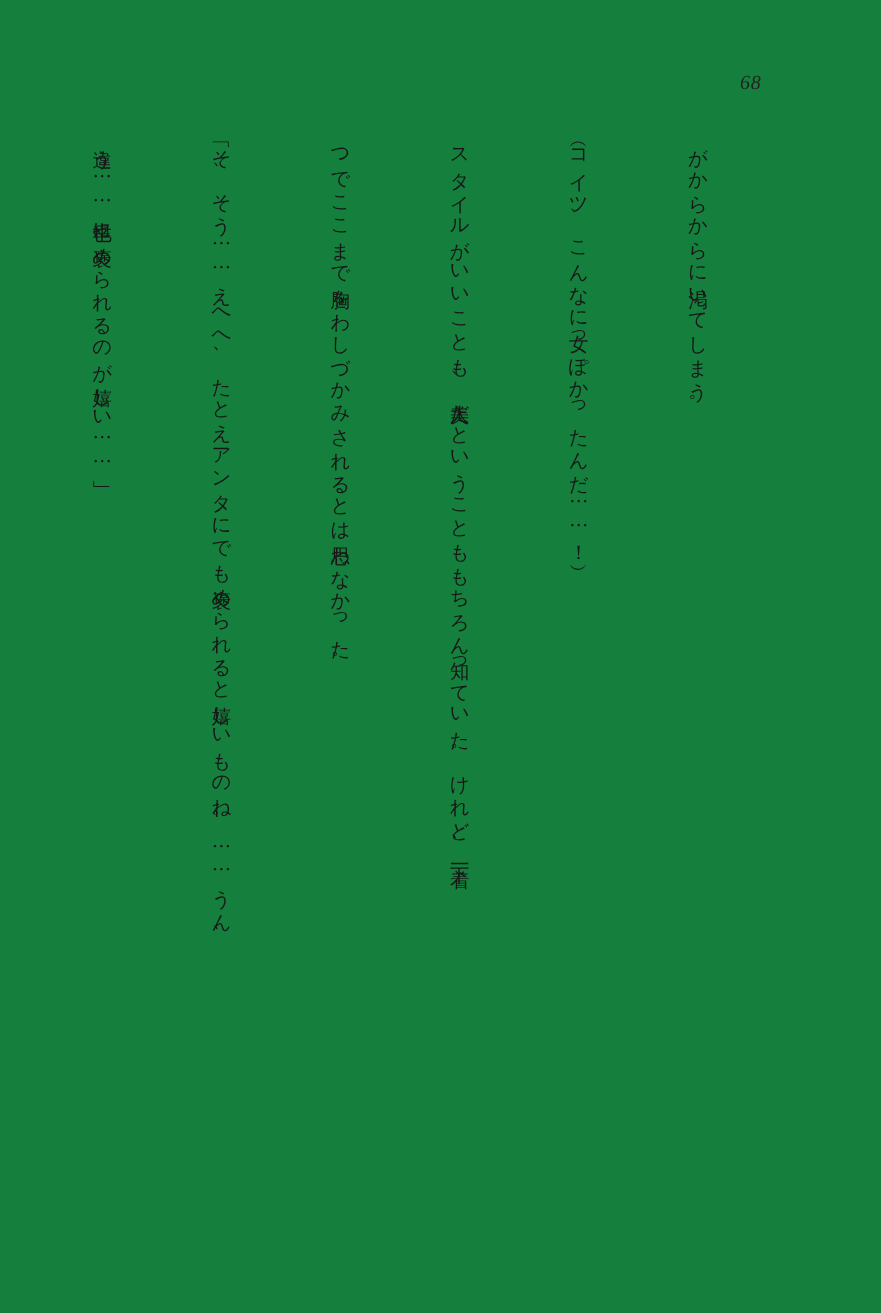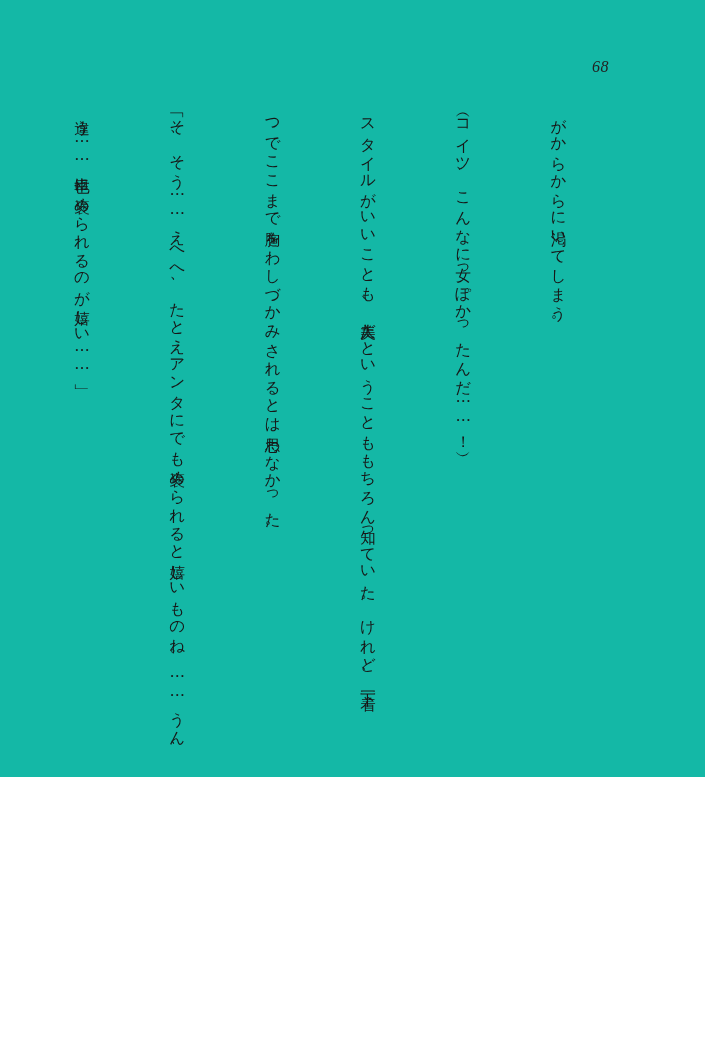--- a/index.html
+++ b/index.html
@@ -3,22 +3,22 @@
 <meta charset="utf-8">
 <style>
   html, body {
     margin: 0;
     padding: 0;
     background: #ffffff;
   }
   .page {
     position: relative;
     width: 705px;
-    height: 777px;
-    background: #14b8a6;
+    height: 1050px;
+    background: #15803d;
     overflow: hidden;
     font-family: "DejaVu Serif", "Liberation Serif", serif;
     color: #171717;
   }
   .page-number {
     position: absolute;
     top: 58px;
     right: 96px;
     font-family: "Liberation Serif", "DejaVu Serif", serif;
     font-size: 16px;

